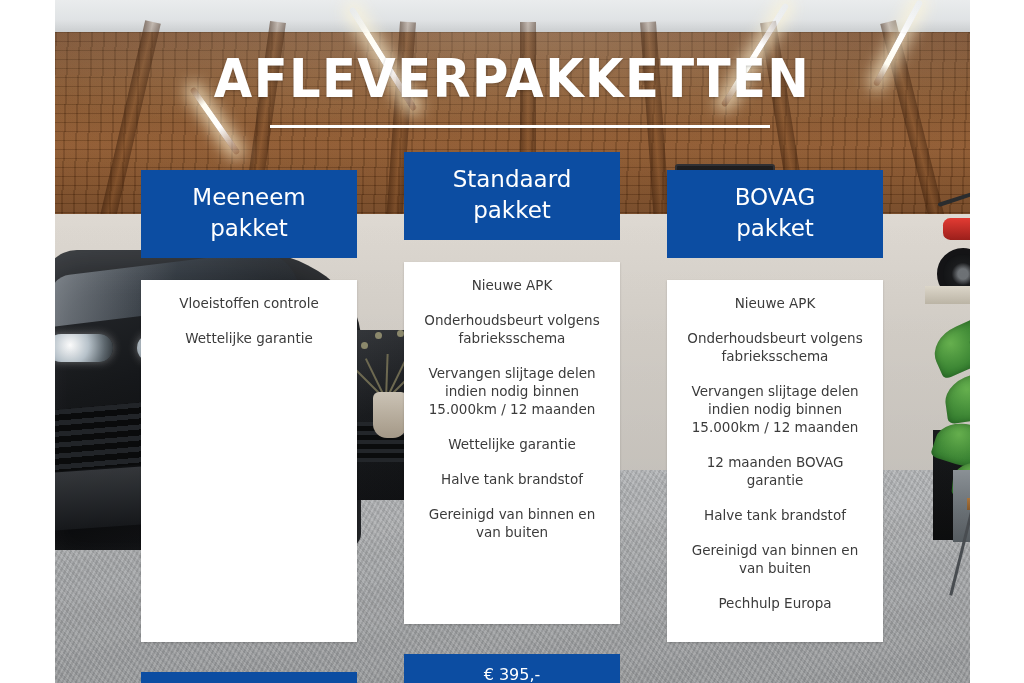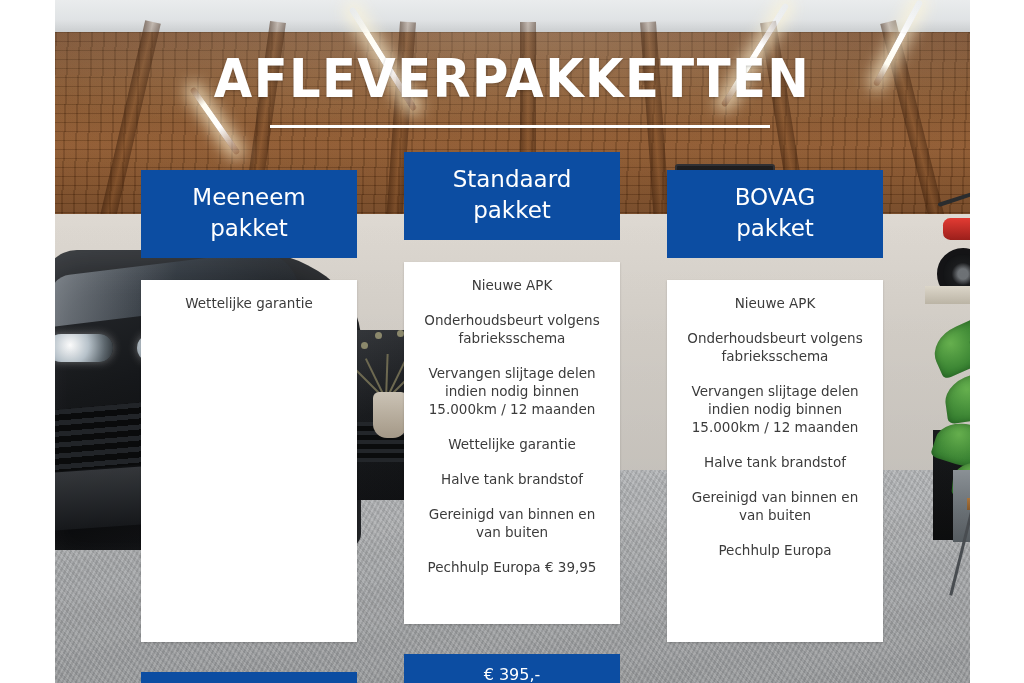--- a/index.html
+++ b/index.html
@@ -404,50 +404,51 @@
 
   <div class="title">AFLEVERPAKKETTEN</div>
   <div class="title-rule"></div>
 
   <div class="card" id="card-0">
     <div class="card-header">
       <div>Meeneem</div>
       <div>pakket</div>
     </div>
     <div class="card-body">
+      <p class="feature">Vloeistoffen controle</p>
       <p class="feature">Wettelijke garantie</p>
     </div>
     <div class="card-price">€ 0,-</div>
   </div>
 
   <div class="card" id="card-1">
     <div class="card-header">
       <div>Standaard</div>
       <div>pakket</div>
     </div>
     <div class="card-body">
       <p class="feature">Nieuwe APK</p>
       <p class="feature">Onderhoudsbeurt volgens fabrieksschema</p>
       <p class="feature">Vervangen slijtage delen indien nodig binnen 15.000km / 12 maanden</p>
       <p class="feature">Wettelijke garantie</p>
       <p class="feature">Halve tank brandstof</p>
       <p class="feature">Gereinigd van binnen en van buiten</p>
-      <p class="feature">Pechhulp Europa € 39,95</p>
     </div>
     <div class="card-price">€ 395,-</div>
   </div>
 
   <div class="card" id="card-2">
     <div class="card-header">
       <div>BOVAG</div>
       <div>pakket</div>
     </div>
     <div class="card-body">
       <p class="feature">Nieuwe APK</p>
       <p class="feature">Onderhoudsbeurt volgens fabrieksschema</p>
       <p class="feature">Vervangen slijtage delen indien nodig binnen 15.000km / 12 maanden</p>
+      <p class="feature">12 maanden BOVAG garantie</p>
       <p class="feature">Halve tank brandstof</p>
       <p class="feature">Gereinigd van binnen en van buiten</p>
       <p class="feature">Pechhulp Europa</p>
     </div>
   </div>
 
 </div>
 
 </body></html>

